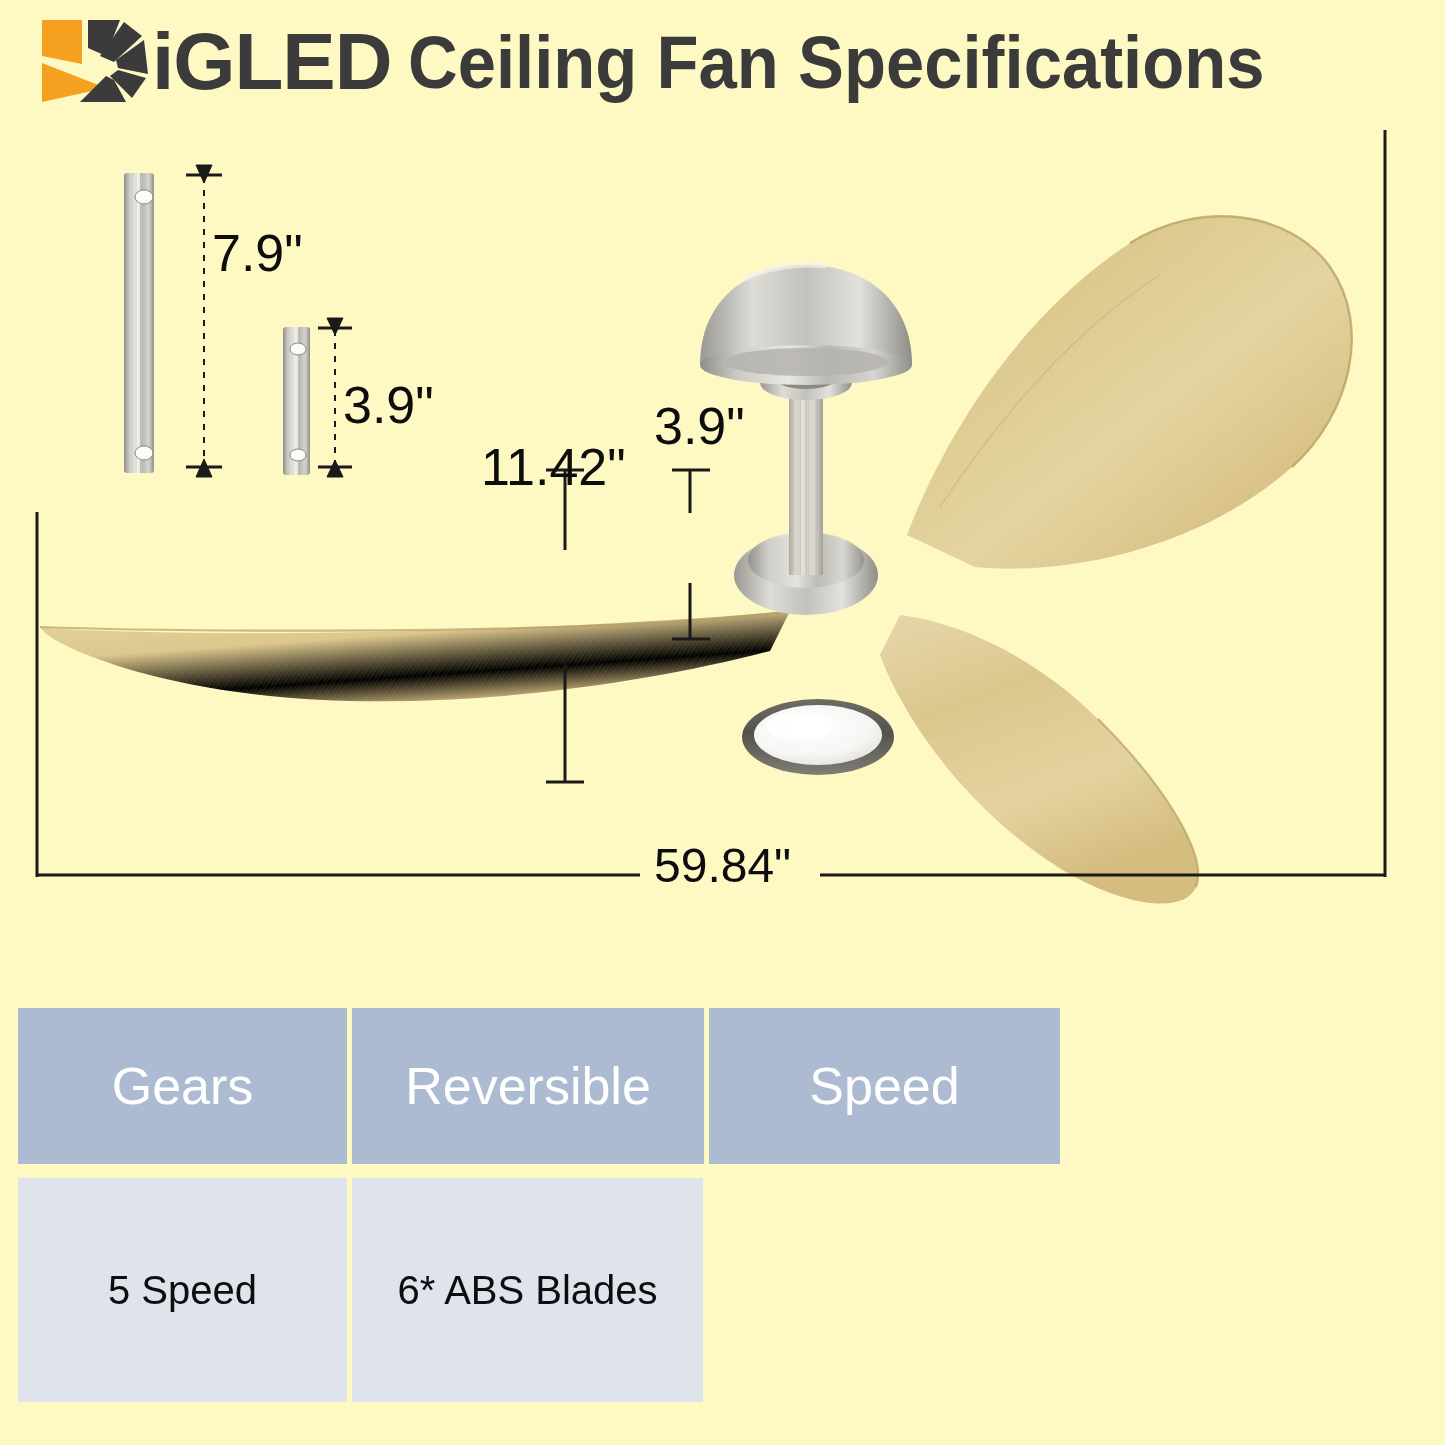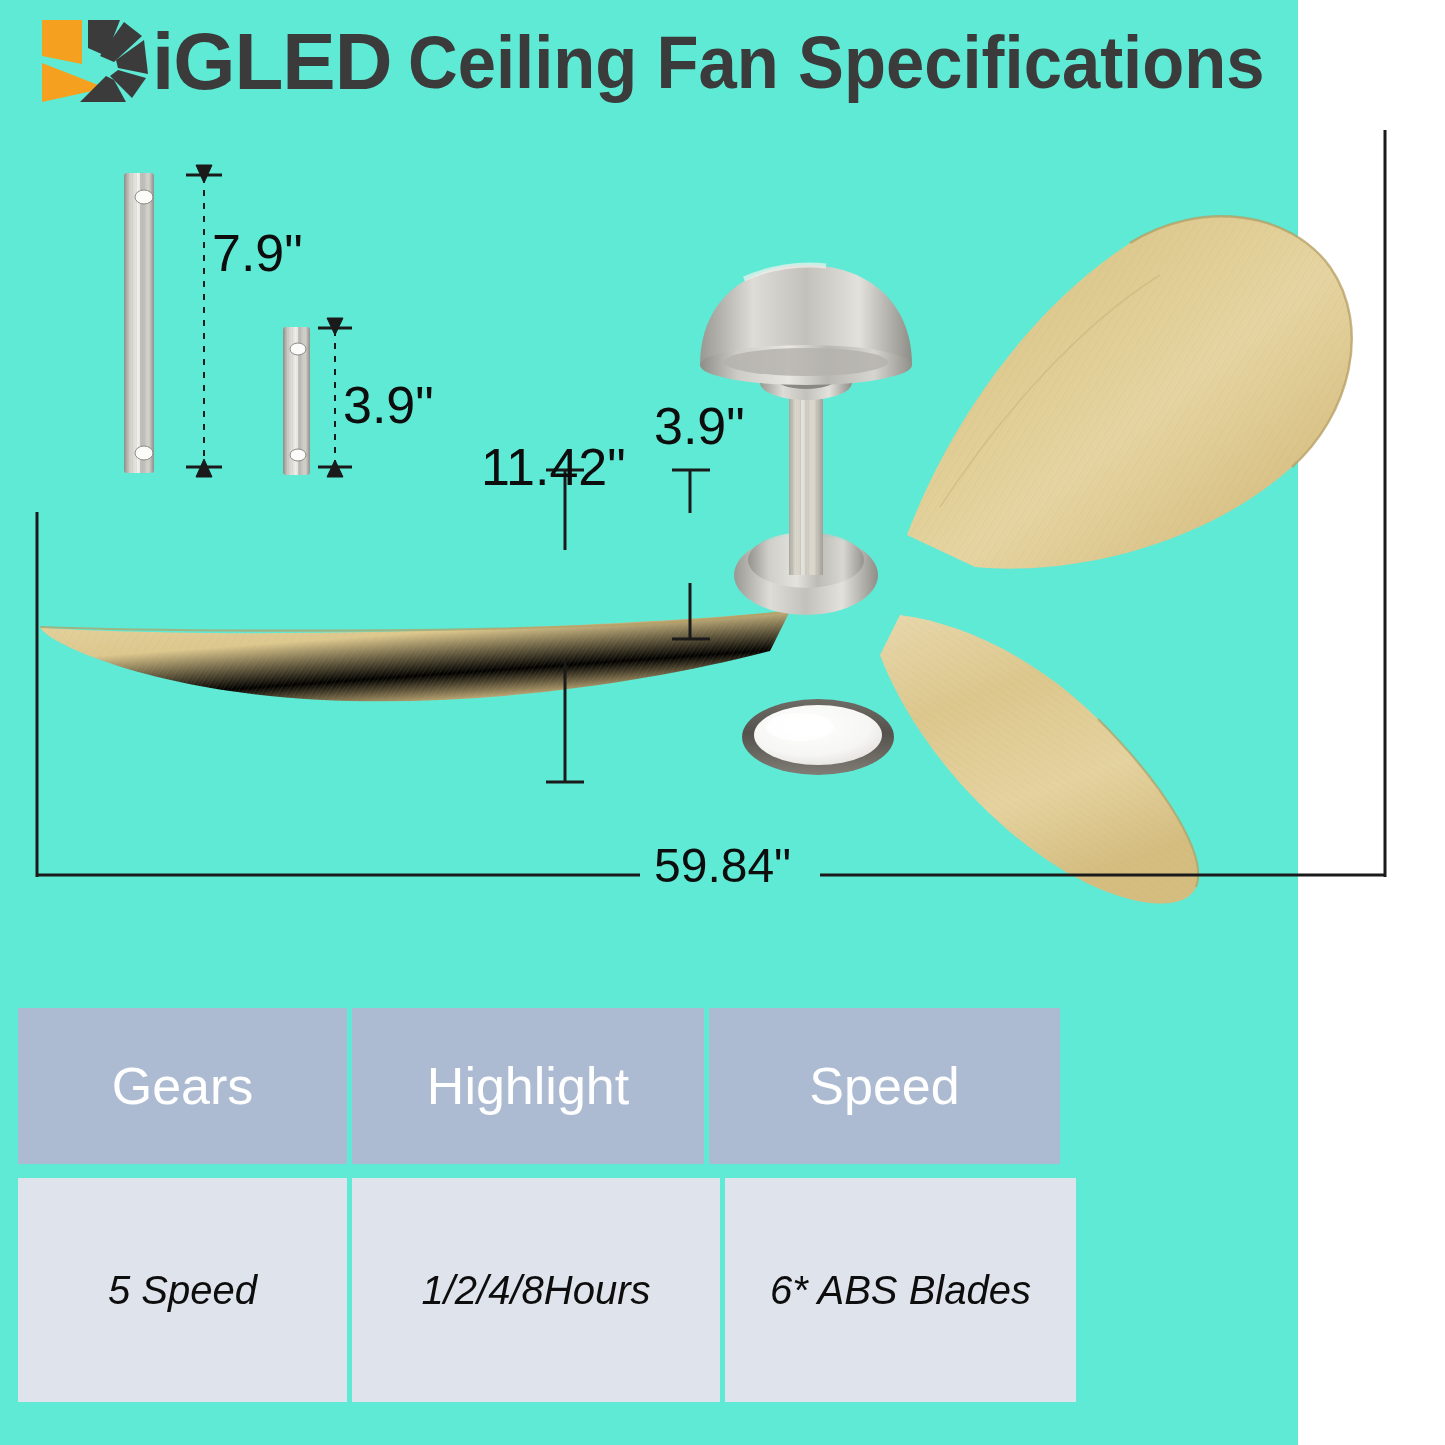--- a/index.html
+++ b/index.html
@@ -2,21 +2,21 @@
 <html><head>
 <meta charset="utf-8">
 <style>
   * { box-sizing: border-box; margin: 0; padding: 0; }
   html, body {
     width: 1445px; height: 1445px;
     background: #ffffff;
     font-family: "Liberation Sans", sans-serif;
     overflow: hidden;
   }
-  #page { position: relative; width: 1298px; height: 1445px; background: #5eead4; }
+  #page { position: relative; width: 1445px; height: 1445px; background: #fef9c3; }
 
   
   #header {
     position: absolute; left: 0; top: 0; width: 1445px; height: 120px;
     display: flex; align-items: center;
   }
   #logo-mark {
     position: absolute; left: 36px; top: 16px; width: 122px; height: 90px;
   }
   #logo-word {
@@ -59,21 +59,21 @@
   .trow.head { height: 160px; }
   .trow.body { height: 229px; }
   .tcell {
     display: flex; align-items: center; justify-content: center;
     text-align: center; overflow: hidden;
   }
   .trow.head .tcell {
     background: #acbbd2; color: #ffffff; font-size: 52px; font-weight: 400;
   }
   .trow.body .tcell {
-    background: #dfe4ec; color: #0d0d0d; font-size: 40px; font-weight: 400; font-style: italic;
+    background: #dfe4ec; color: #0d0d0d; font-size: 40px; font-weight: 400;
   }
   .col-1 { width: 329px; }
   .col-2 { width: 352px; }
   .col-3 { width: 368px; }
   .col-4 { width: 351px; }
 </style>
 </head>
 <body>
 
 <div id="page">
@@ -308,23 +308,22 @@
 
   <div class="dim-text" id="dim-rod-long">7.9"</div>
   <div class="dim-text" id="dim-rod-short">3.9"</div>
   <div class="dim-text" id="dim-height">11.42"</div>
   <div class="dim-text" id="dim-drop">3.9"</div>
   <div class="dim-text" id="dim-width">59.84"</div>
 
   <div id="spec-table">
     <div class="trow head">
       <div class="tcell col-1">Gears</div>
-      <div class="tcell col-2">Highlight</div>
+      <div class="tcell col-2">Reversible</div>
       <div class="tcell col-4">Speed</div>
     </div>
     <div class="trow body">
       <div class="tcell col-1">5 Speed</div>
-      <div class="tcell col-3">1/2/4/8Hours</div>
       <div class="tcell col-4">6* ABS Blades</div>
     </div>
   </div>
 
 </div>
 
 </body></html>

